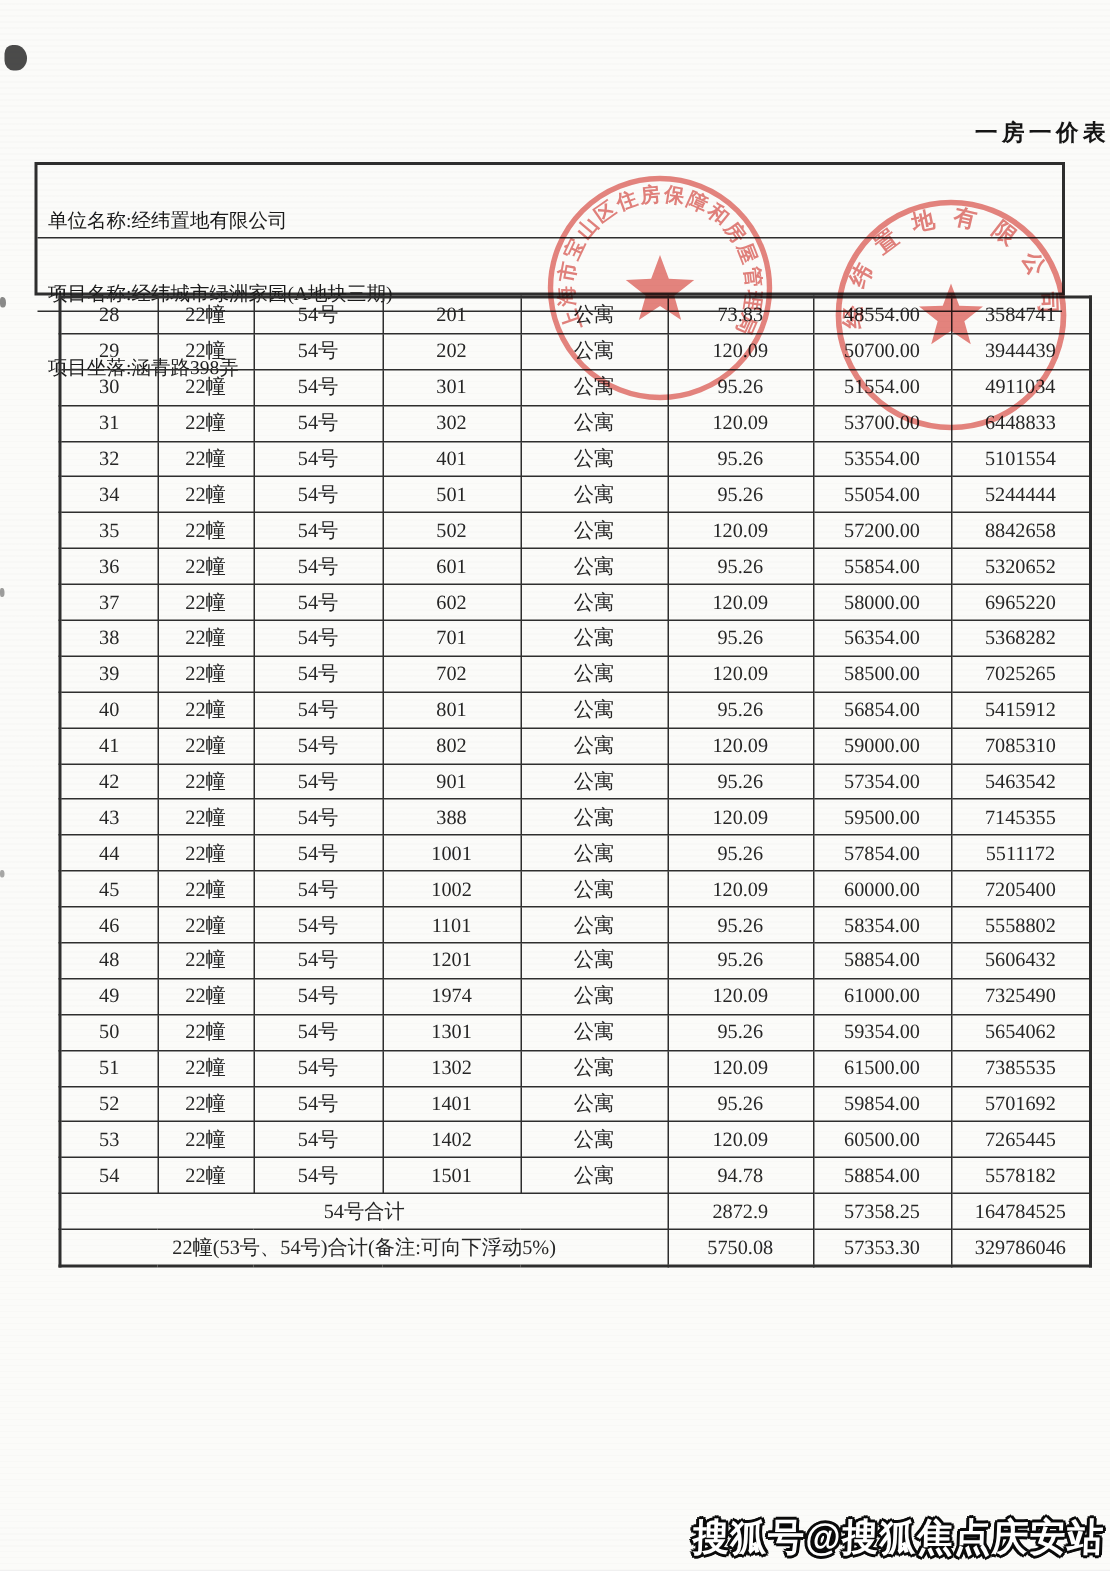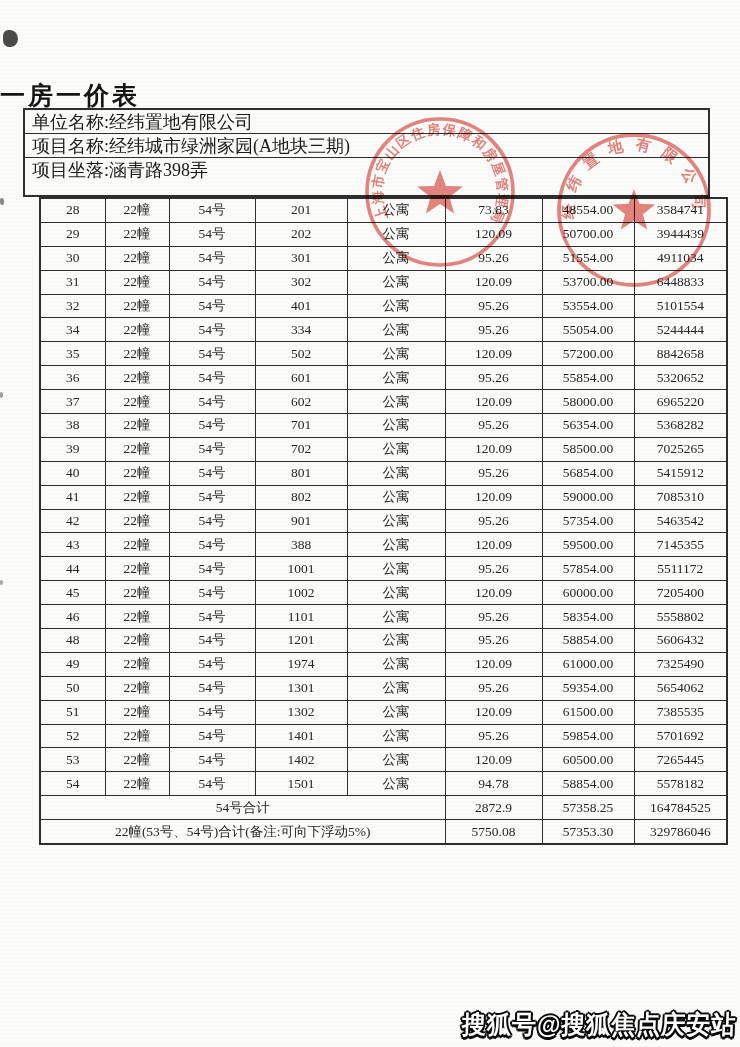--- a/index.html
+++ b/index.html
@@ -8,32 +8,32 @@
     width:740px;height:1047px;
     margin:0 auto;
     background:#fbfbf9;
     background-image:repeating-linear-gradient(0deg, rgba(0,0,0,0.012) 0 1px, transparent 1px 4px);
     font-family:"Liberation Serif","DejaVu Serif",serif;
     color:#1e1e1e;
     overflow:hidden;
   }
   .doc-title{
     position:absolute;top:79px;left:0;width:100%;
-    text-align:left;font-size:25px;font-weight:bold;letter-spacing:3px;
+    text-align:right;font-size:15px;font-weight:bold;letter-spacing:3px;
     color:#151515;
   }
   .info-box{
     position:absolute;left:23px;top:108px;width:687px;height:89px;
     border:2px solid #2e2e2e;box-sizing:border-box;
   }
   .info-row{
     height:24px;display:flex;align-items:center;
     border-bottom:1.6px solid #2e2e2e;
-    padding-left:7px;font-size:18px;color:#1a1a1a;
-    box-sizing:border-box;white-space:nowrap;
+    padding-left:7px;font-size:13px;color:#1a1a1a;
+    box-sizing:border-box;white-space:nowrap;margin-top:25px;
   }
   .info-row:last-child{border-bottom:none;}
   table.price-table{
     position:absolute;left:23px;top:197px;width:687px;
     border-collapse:collapse;table-layout:fixed;
   }
   table.price-table td{
     border:1.6px solid #2e2e2e;
     text-align:center;vertical-align:middle;
     font-size:13.5px;color:#262626;
@@ -131,21 +131,21 @@
           <td>401</td>
           <td>公寓</td>
           <td>95.26</td>
           <td>53554.00</td>
           <td>5101554</td>
         </tr>
         <tr>
           <td>34</td>
           <td>22幢</td>
           <td>54号</td>
-          <td>334</td>
+          <td>501</td>
           <td>公寓</td>
           <td>95.26</td>
           <td>55054.00</td>
           <td>5244444</td>
         </tr>
         <tr>
           <td>35</td>
           <td>22幢</td>
           <td>54号</td>
           <td>502</td>

